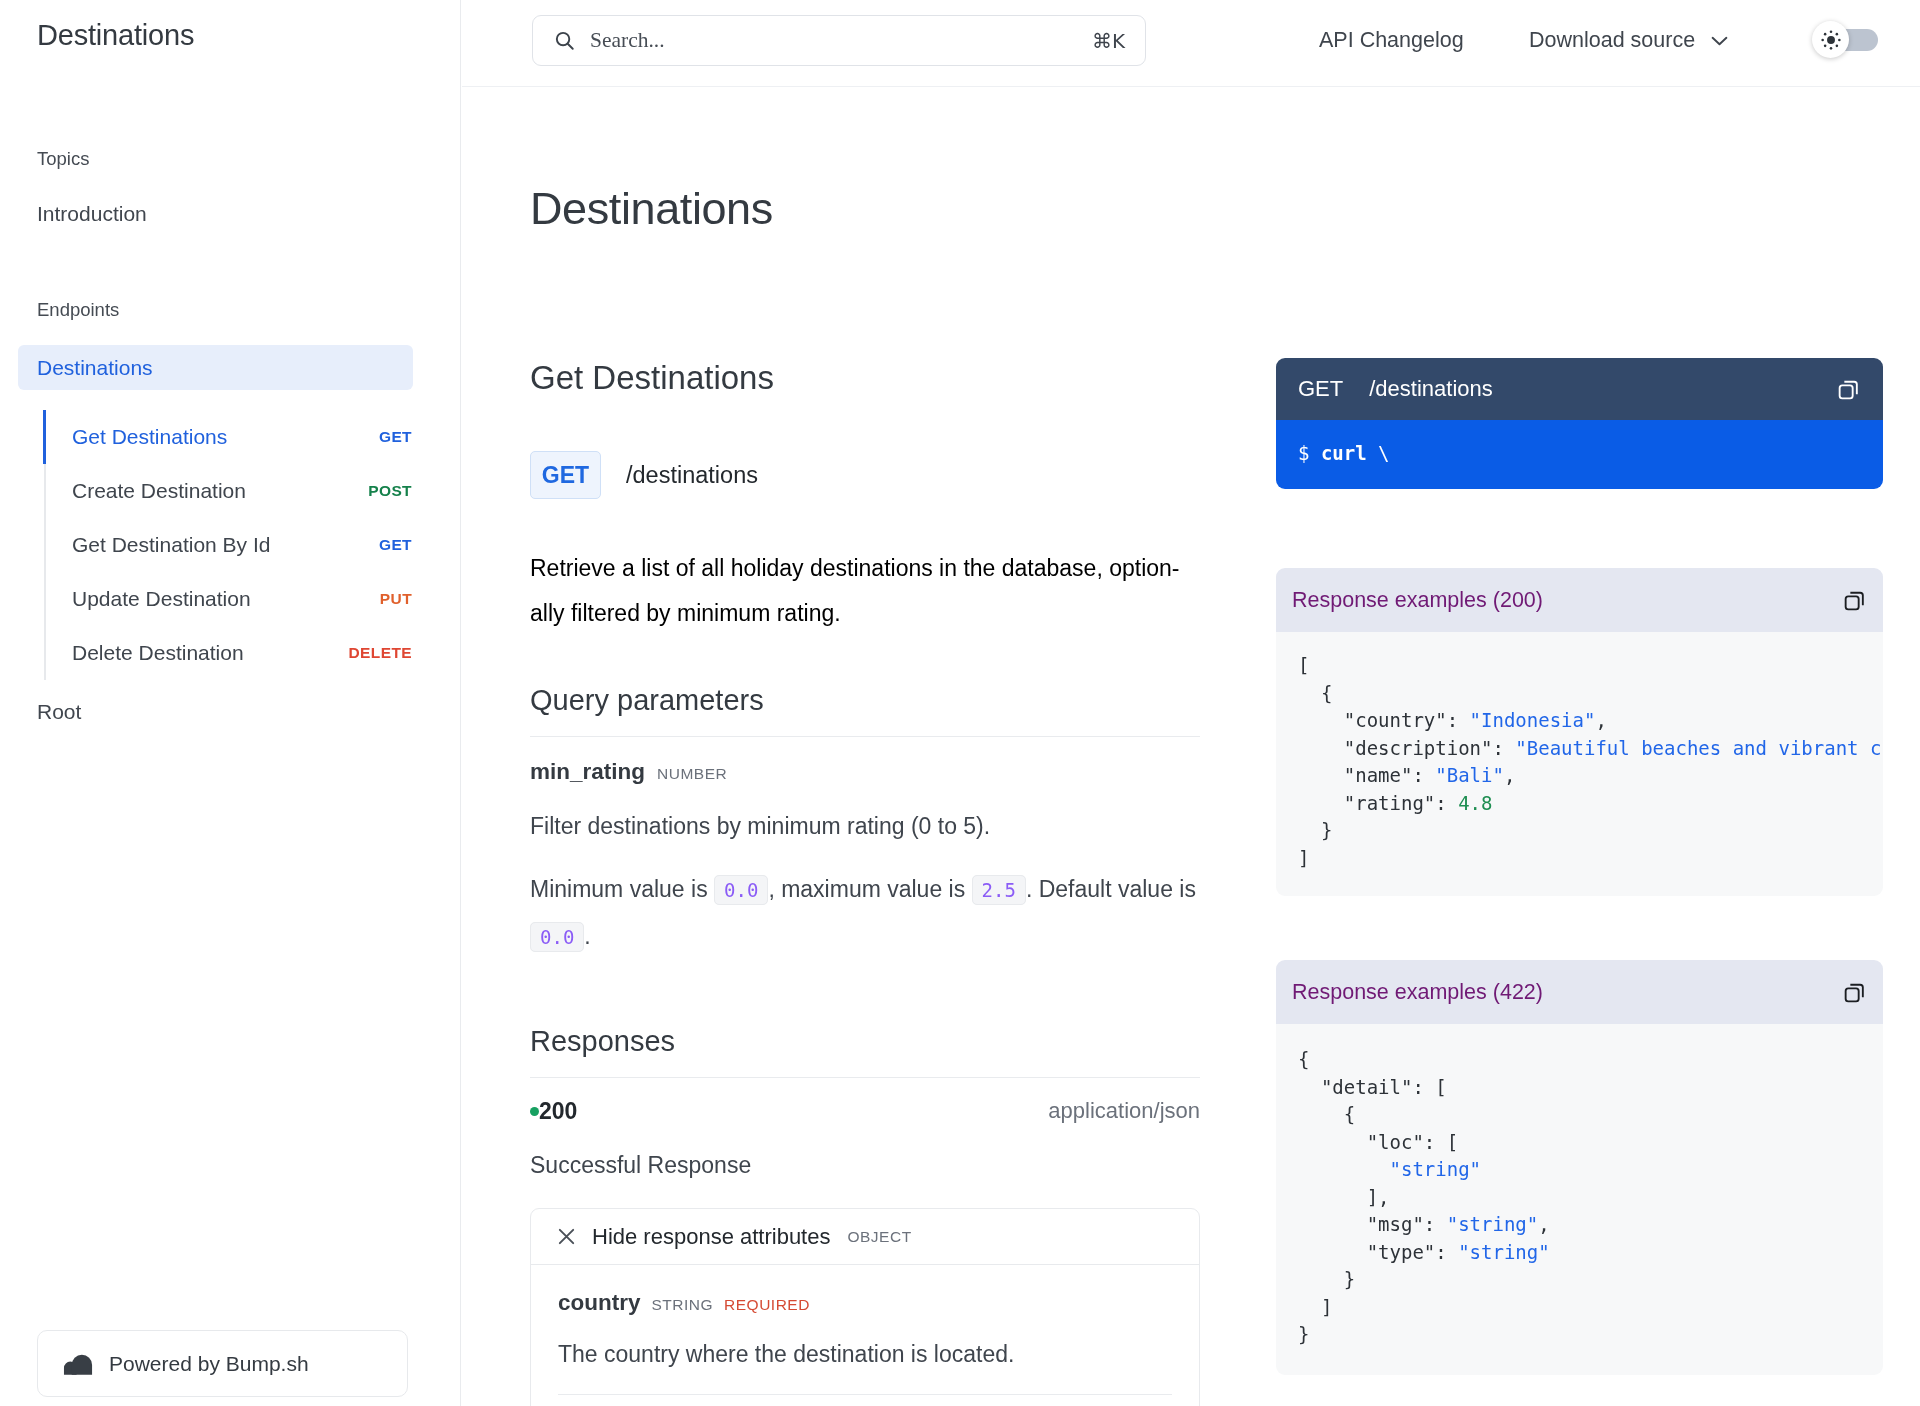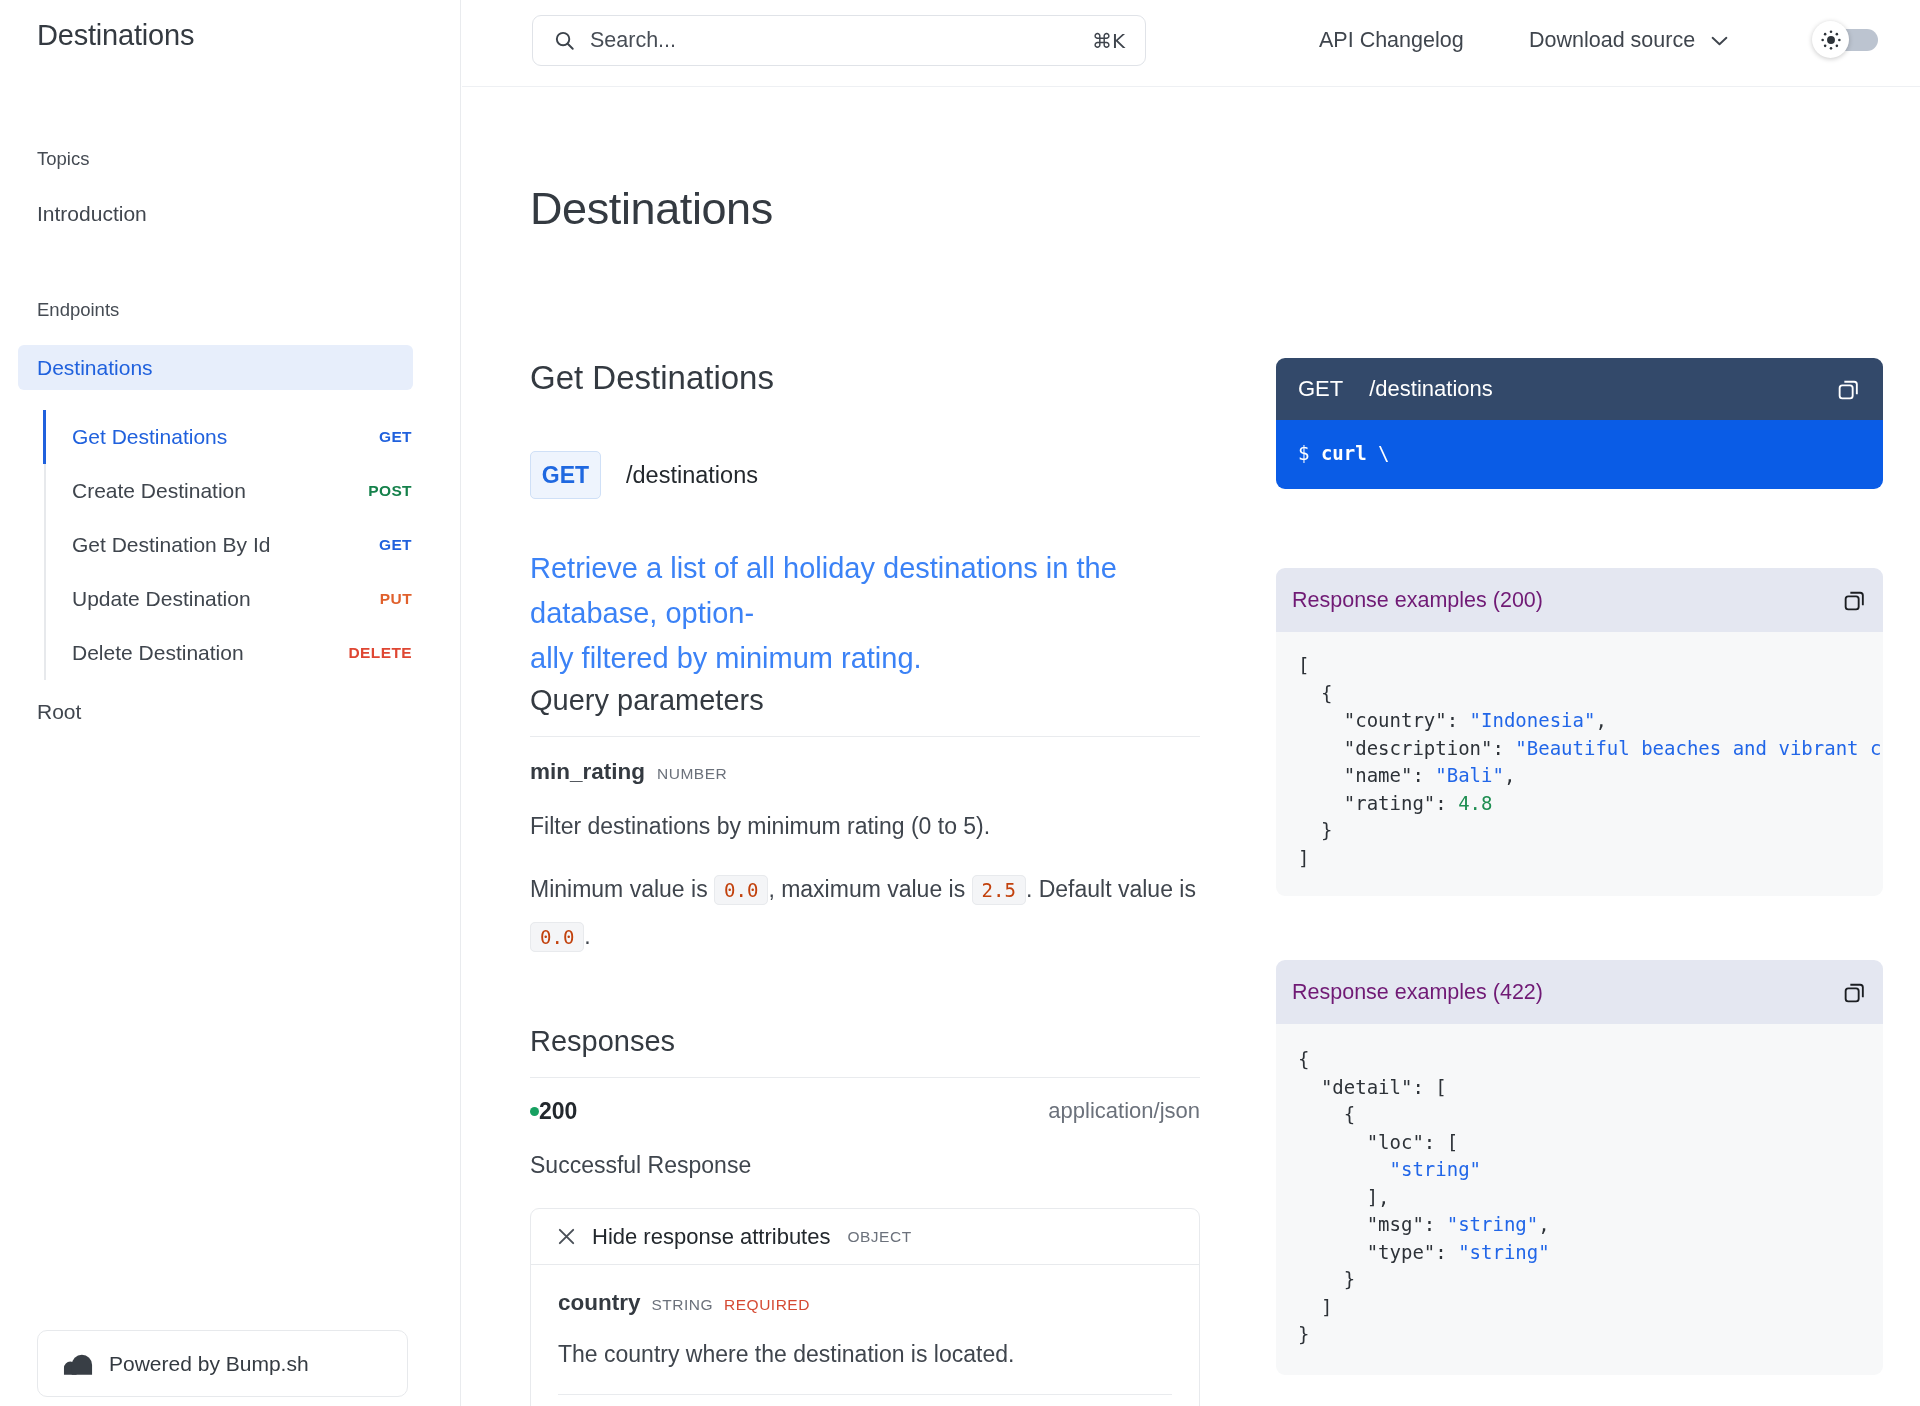--- a/index.html
+++ b/index.html
@@ -26,46 +26,46 @@
   .method-badge { font-size:15.5px; font-weight:700; letter-spacing:0.4px; }
   .m-get { color:#2061dd; } .m-post { color:#15814b; } .m-put { color:#e0602c; } .m-delete { color:#df4632; }
   #powered-box { left:37px; top:1330px; width:371px; height:67px; border:1px solid #e7e9ec; border-radius:10px;
     display:flex; align-items:center; gap:15px; padding-left:25px; font-size:21px; color:#343a41; cursor:pointer; background:#fff; }
 
   
   #header-border { left:462px; top:86px; width:1458px; height:1px; background:#eef0f3; }
   #search-box { left:532px; top:15px; width:614px; height:51px; border:1px solid #e0e3e8; border-radius:9px;
     display:flex; align-items:center; gap:14px; padding:0 20px; background:#fff; }
   #search-box input { flex:1; border:none; outline:none; font-size:21.5px; color:#14532d;
-    font-family:Liberation Sans, sans-serif; background:transparent; }
+    font-family:Liberation Serif, serif; background:transparent; }
   #search-box input::placeholder { color:#474d55; opacity:1; }
   .kbd-hint { font-size:20px; color:#3f454d; font-family:"DejaVu Sans",sans-serif; }
   .hdr-link { top:28px; font-size:21.5px; color:#3f454d; cursor:pointer; display:flex; align-items:center; gap:16px; }
   #theme-track { left:1826px; top:29px; width:52px; height:22px; border-radius:11px; background:#bcc4d0; cursor:pointer; }
   #theme-knob { left:1812px; top:21px; width:37px; height:37px; border-radius:50%; background:#fff;
     box-shadow:0 1px 5px rgba(0,0,0,0.22); display:flex; align-items:center; justify-content:center; cursor:pointer; }
 
   
   .h1 { left:530px; top:183px; font-size:45px; font-weight:500; color:#343a41; letter-spacing:-0.4px; }
   .h2 { left:530px; top:359px; font-size:33px; font-weight:500; color:#343a41; }
   .h3 { font-size:29px; font-weight:500; color:#343a41; }
   #op-badge-row { left:530px; top:451px; display:flex; align-items:center; }
   #op-method { width:71px; height:48px; background:#eef4fd; border:1px solid #cfe0f7; border-radius:5px;
     color:#1f68e0; font-weight:700; font-size:23px; display:flex; align-items:center; justify-content:center; }
   #op-path { margin-left:25px; font-size:23.5px; color:#23282d; }
-  #op-desc { left:530px; top:546px; width:690px; font-size:29px; line-height:45px; color:#3b82f6; white-space:pre-line; }
+  #op-desc { left:530px; top:546px; width:690px; font-size:23px; line-height:45px; color:#000000; white-space:pre-line; }
   .divider { height:1px; background:#e9ebee; }
   #param-line { left:530px; top:759px; display:flex; align-items:baseline; gap:12px; }
   .field-name { font-size:22.5px; font-weight:700; color:#343a41; }
   .type-tag { font-size:15.5px; color:#6b717b; letter-spacing:0.5px; }
   .required-tag { font-size:15.5px; color:#d54a33; letter-spacing:0.5px; }
   .body-text { font-size:23px; color:#3f454d; }
   #constraint { left:530px; top:866px; width:680px; font-size:23px; line-height:46px; color:#3f454d; }
   .code-chip { font-family:"DejaVu Sans Mono",monospace; font-size:19px; background:#f4f5f7;
-    border:1px solid #e8eaed; border-radius:5px; padding:3px 9px; color:#c2410c; }
+    border:1px solid #e8eaed; border-radius:5px; padding:3px 9px; color:#8b5cf6; }
   #status-row { left:530px; top:1097px; width:670px; height:28px; display:flex; align-items:center; }
   .status-dot { width:9px; height:9px; border-radius:50%; background:#17a061; }
   .status-code { font-size:23px; font-weight:700; color:#23282d; }
   .content-type { margin-left:auto; font-size:22px; color:#6b717b; }
   #attr-box { left:530px; top:1208px; width:670px; height:245px; border:1px solid #e8eaed; border-radius:9px; background:#fff; }
   #attr-header { height:56px; display:flex; align-items:center; gap:17px; padding:0 27px; border-bottom:1px solid #e8eaed; cursor:pointer; }
   #attr-header .attr-title { font-size:22px; color:#23282d; }
   #attr-body { padding:25px 27px 0; }
   .attr-field-line { display:flex; align-items:baseline; gap:11px; }
 

